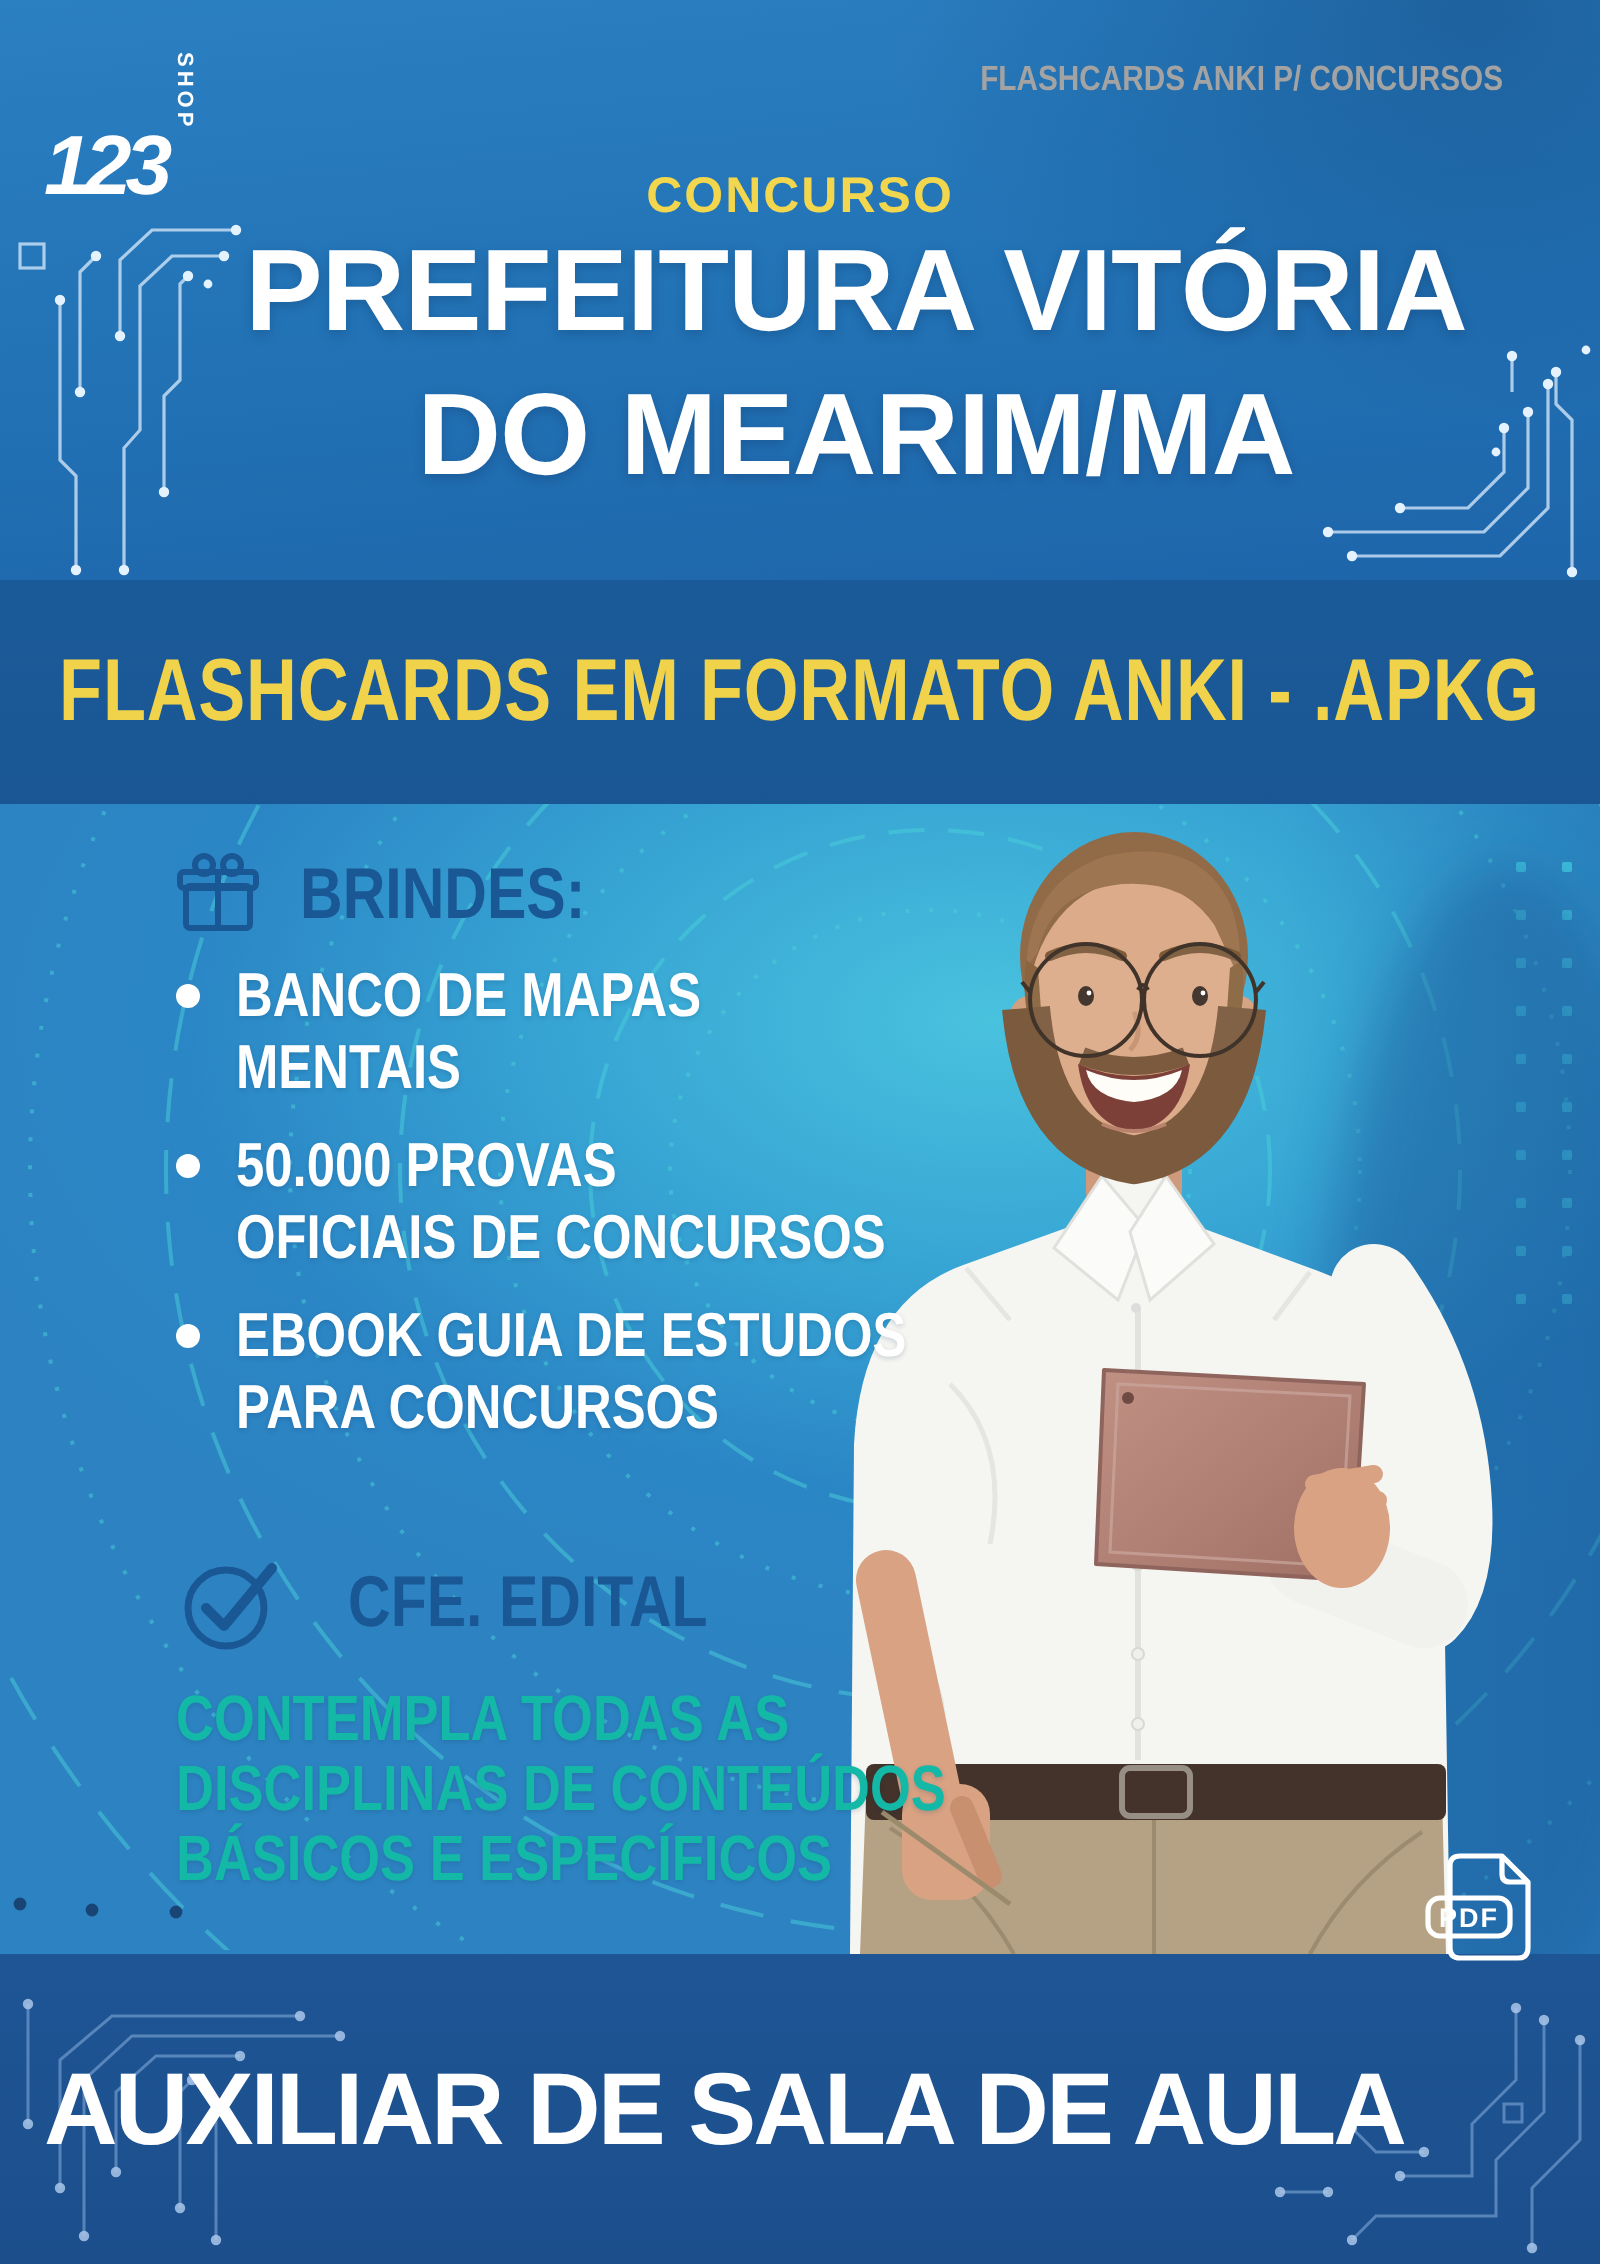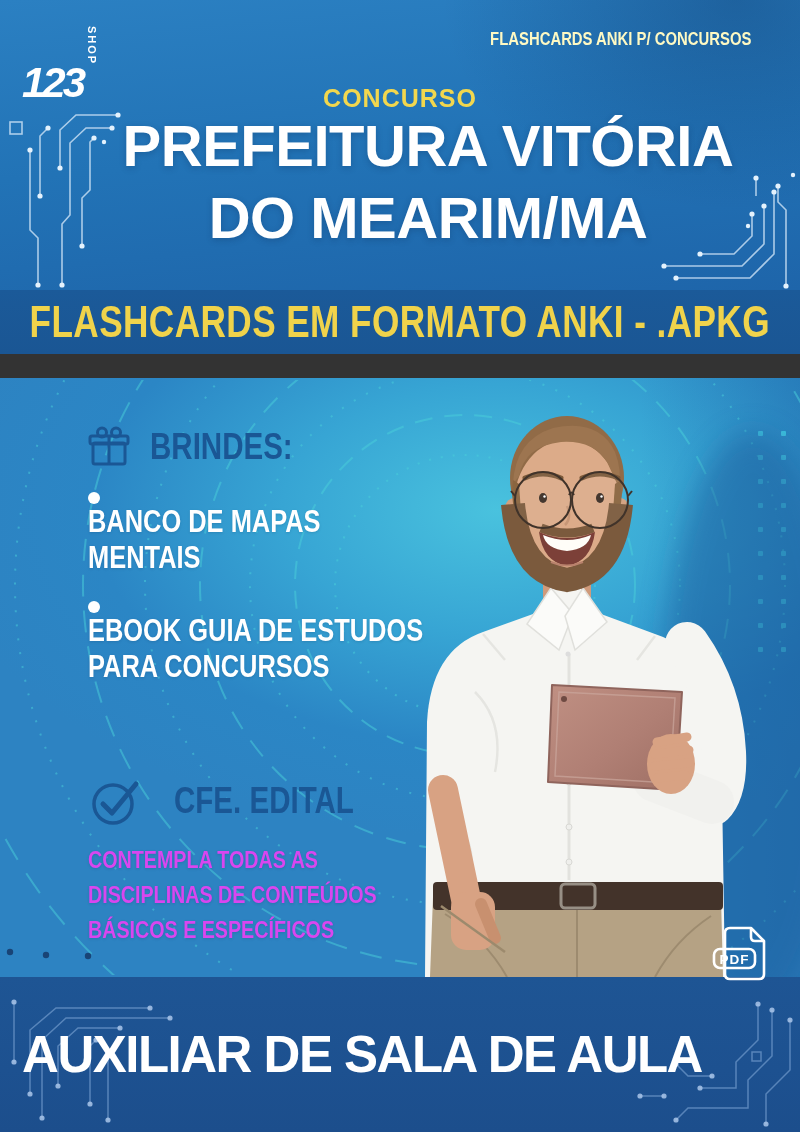--- a/index.html
+++ b/index.html
@@ -19,49 +19,49 @@
     position:absolute;left:0;top:378px;width:800px;height:599px;
     background:
       linear-gradient(270deg, rgba(21,78,143,.22), rgba(21,78,143,0) 20%),
       radial-gradient(70% 55% at 62% 22%, #49c2de 0%, #37a5d4 38%, #2b86c5 72%, #2d83c2 100%);
   }
   .bg-bottom{
     position:absolute;left:0;top:977px;width:800px;height:155px;
     background:linear-gradient(180deg,#1e5594 0%,#1d5190 60%,#1c4e8c 100%);
   }
   .banner{
-    position:absolute;left:0;top:290px;width:800px;height:64px;
+    position:absolute;left:0;top:290px;width:800px;height:112px;
     background:linear-gradient(180deg,#1b5a99 0%,#1a5694 100%);
     display:flex;align-items:center;justify-content:center;
   }
   
   .cond{display:inline-block;transform:scaleX(.82);transform-origin:0 50%;white-space:pre-line;}
   .cond-c{display:inline-block;transform:scaleX(.8);transform-origin:50% 50%;white-space:nowrap;}
   
   .logo{position:absolute;left:22px;top:22px;display:flex;align-items:flex-start;color:#fff;}
   .logo .num{font-size:42px;font-weight:900;font-style:italic;letter-spacing:-3px;line-height:42px;margin-top:40px;}
   .logo .word{writing-mode:vertical-rl;font-size:11px;font-weight:700;letter-spacing:2px;margin-left:3px;margin-top:4px;}
-  .tagline{position:absolute;top:29px;right:25px;color:#fef9c3;font-size:17.5px;font-weight:700;}
+  .tagline{position:absolute;top:29px;right:25px;color:#a3a3a3;font-size:17.5px;font-weight:700;}
   .tagline .cond-c{transform:scaleX(.85);}
   .kicker{position:absolute;left:0;top:84px;width:800px;text-align:center;
     color:#f2d74e;font-size:25px;font-weight:800;letter-spacing:1px;}
   .title{position:absolute;left:0;top:110px;width:800px;text-align:center;color:#fff;
     font-size:58px;font-weight:800;line-height:72px;letter-spacing:-.5px;
     text-shadow:0 2px 6px rgba(10,40,80,.25);padding-left:28px;}
   .banner-text{color:#f0d34b;font-size:44px;font-weight:800;letter-spacing:.5px;}
   
   .feat-head{position:absolute;left:86px;top:426px;display:flex;align-items:center;}
   .feat-head .lbl, .edital-head .lbl{color:#1a5795;font-size:36px;font-weight:800;margin-left:18px;}
   .bullets{position:absolute;left:88px;top:480px;margin:0;padding:0;list-style:none;}
-  .bullets li{display:flex;margin-bottom:13px;flex-direction:column;}
+  .bullets li{display:flex;margin-bottom:13px;}
   .bullets .dot{width:12px;height:12px;border-radius:50%;background:#fff;margin:12px 18px 0 0;flex:0 0 12px;}
   .bullets .txt{color:#fff;font-size:31px;font-weight:800;line-height:36px;
     text-shadow:0 1px 3px rgba(10,50,90,.18);}
   .edital-head{position:absolute;left:90px;top:776px;display:flex;align-items:center;gap:12px;}
-  .edital-text{position:absolute;left:88px;top:842px;color:#d946ef;font-size:24px;font-weight:800;line-height:35px;
+  .edital-text{position:absolute;left:88px;top:842px;color:#14b8a6;font-size:32px;font-weight:800;line-height:35px;
     text-shadow:0 1px 3px rgba(10,50,90,.18);}
   
   .footer-title{position:absolute;left:0;top:977px;width:724px;height:155px;
     display:flex;align-items:center;justify-content:center;
     color:#fff;font-size:51px;font-weight:800;letter-spacing:-1.5px;}
   
   .pdf-badge{position:absolute;left:710px;top:924px;}
   .decor,.person{position:absolute;pointer-events:none;}
 </style>
 </head>
@@ -333,20 +333,25 @@
     <span class="lbl cond">BRINDES:</span>
   </div>
   <ul class="bullets">
     <li>
       <span class="dot"></span>
       <span class="txt cond">BANCO DE MAPAS
 MENTAIS</span>
     </li>
     <li>
       <span class="dot"></span>
+      <span class="txt cond">50.000 PROVAS
+OFICIAIS DE CONCURSOS</span>
+    </li>
+    <li>
+      <span class="dot"></span>
       <span class="txt cond">EBOOK GUIA DE ESTUDOS
 PARA CONCURSOS</span>
     </li>
   </ul>
 
   <div class="edital-head">
     <svg width="54" height="50" viewBox="0 0 54 50" fill="none" stroke="#1a5795">
       <circle cx="23" cy="28" r="19" stroke-width="3.5"></circle>
       <path d="M 13 28 L 22 37 L 46 8" stroke-width="5" stroke-linecap="round" stroke-linejoin="round"></path>
     </svg>

